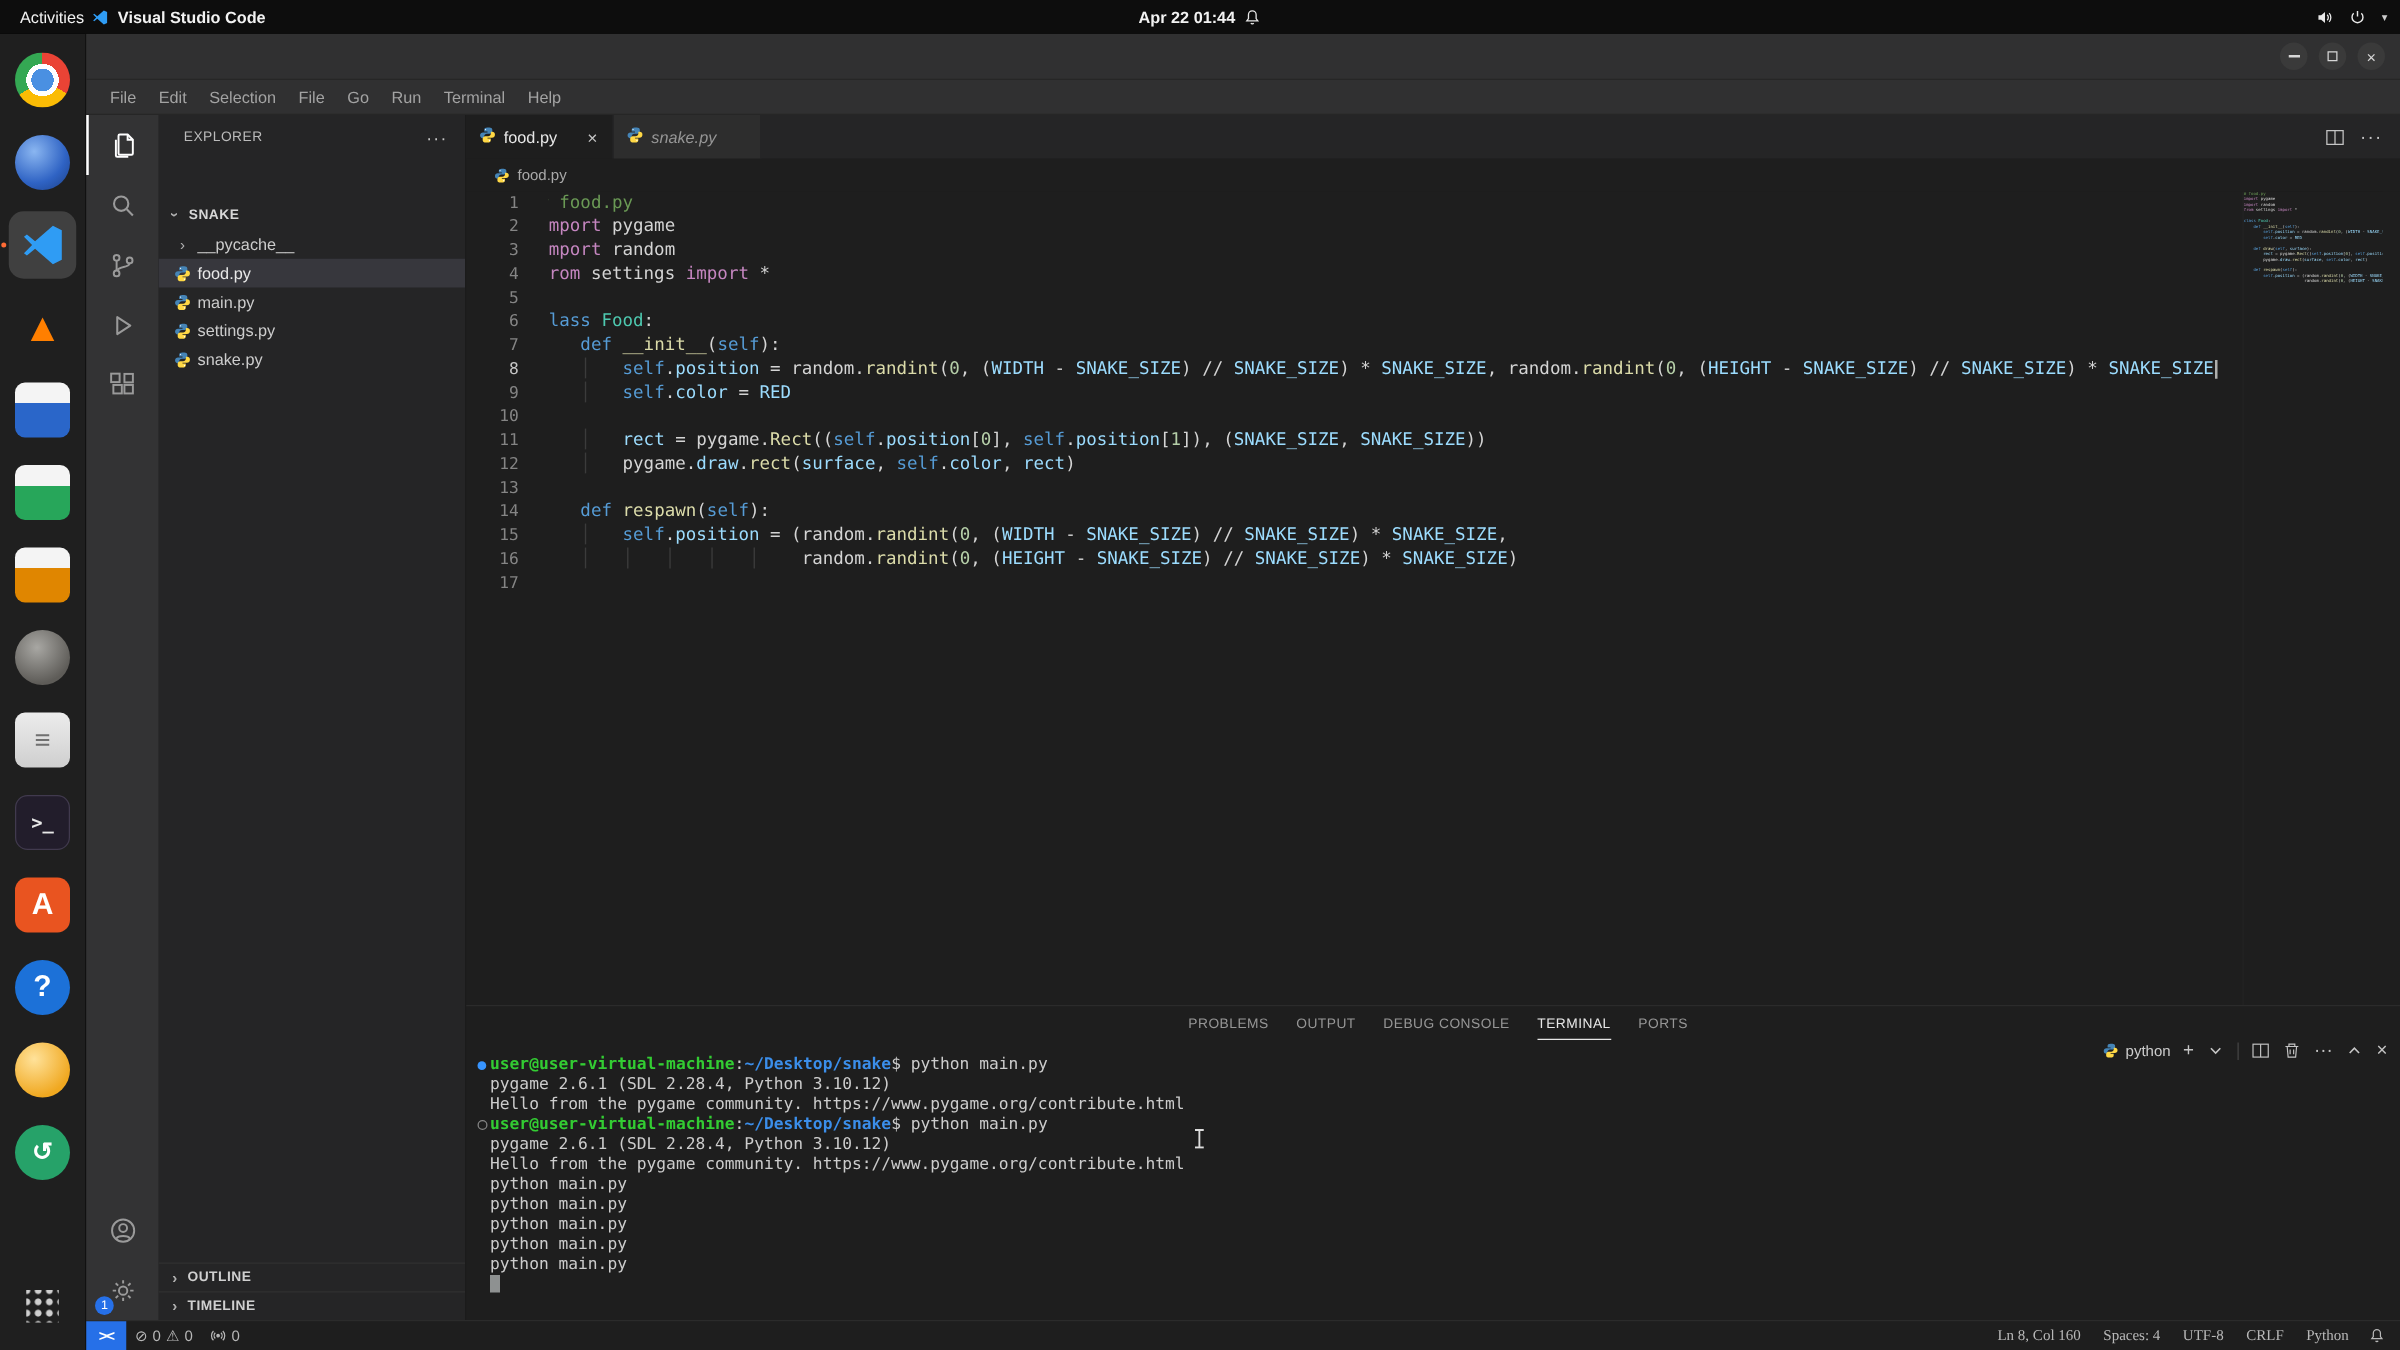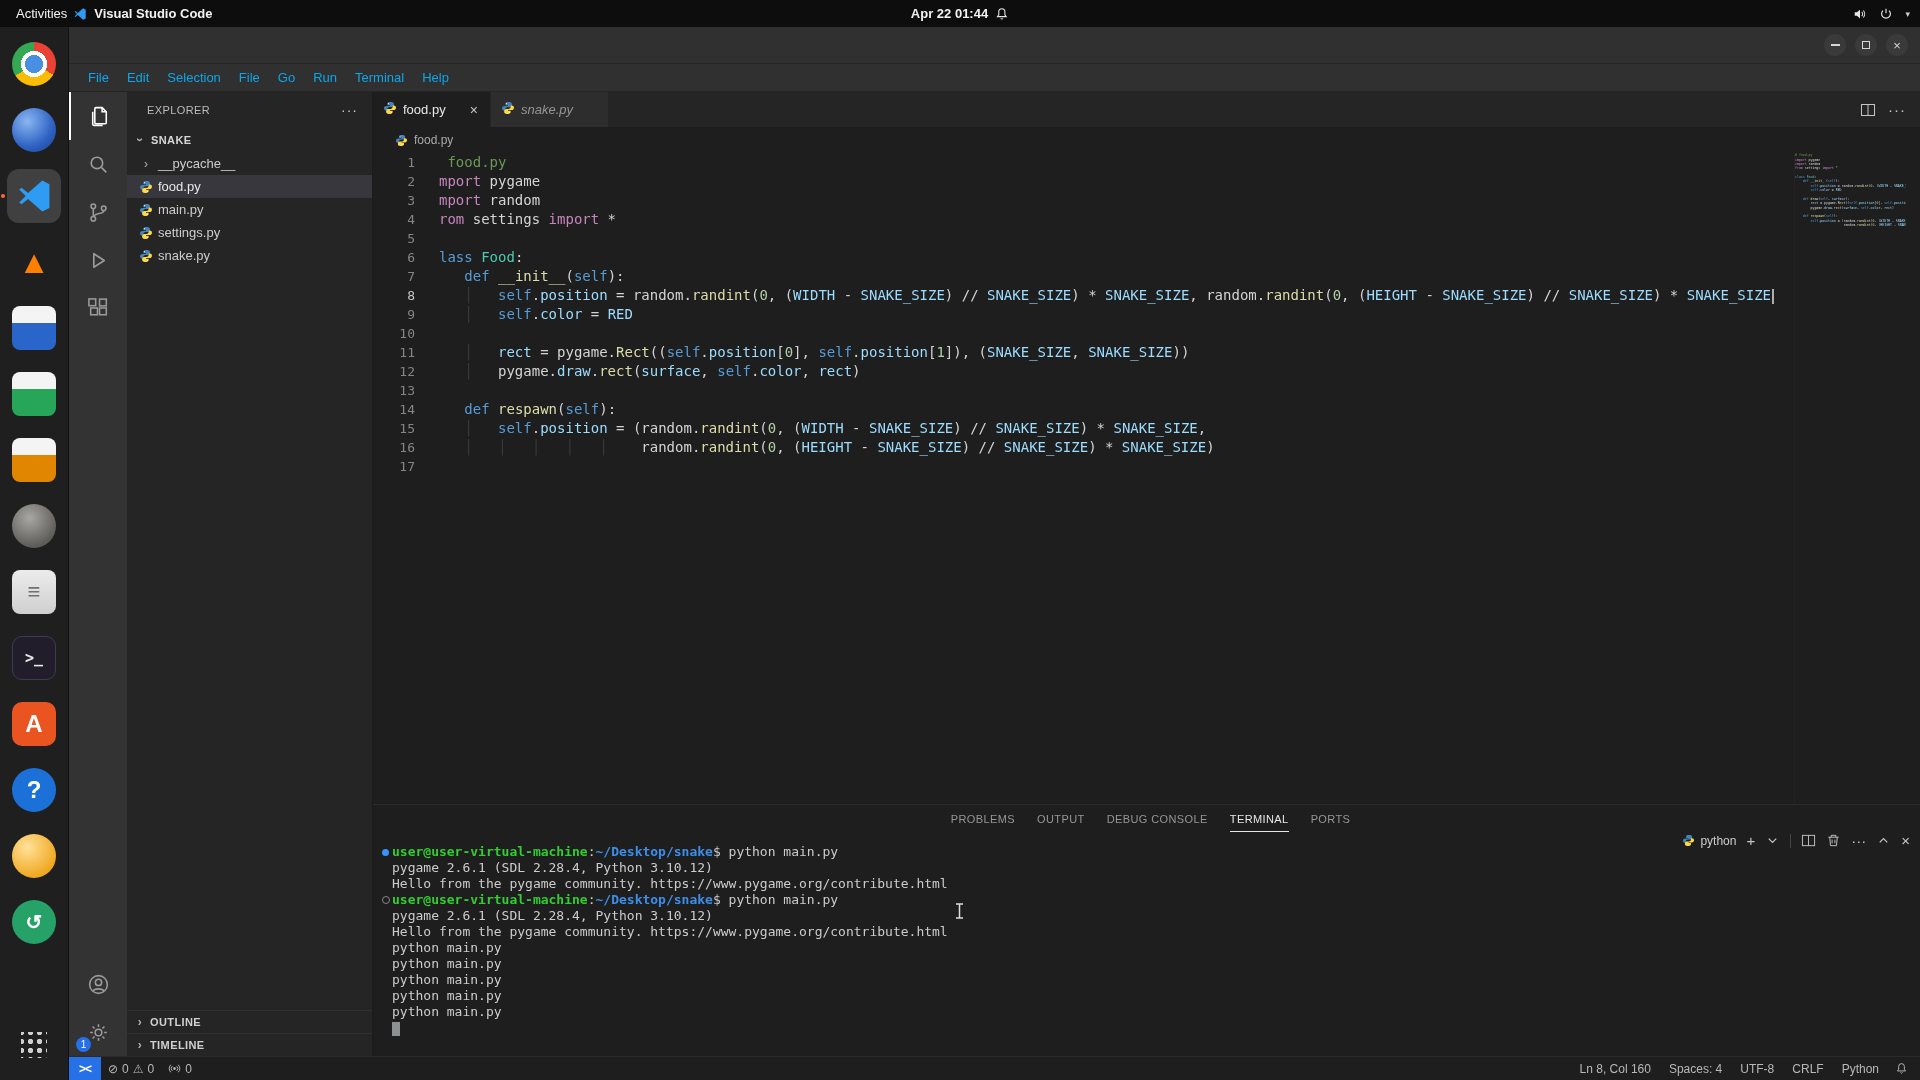--- a/index.html
+++ b/index.html
@@ -53,37 +53,37 @@
   
   .vscode { flex:1; display:flex; flex-direction:column; min-width:0; background:#1e1e1e; }
   .titlebar { height:37px; background:#303031; display:flex; align-items:center; position:relative; border-bottom:1px solid #262626; }
   .title { position:absolute; left:0; right:0; text-align:center; color:#cccccc; font-size:13px; font-weight:bold; }
   .win-controls { margin-left:auto; display:flex; gap:9px; padding-right:12px; z-index:2; }
   .win-btn { width:22px; height:22px; border-radius:50%; background:#3a3a3a; color:#d6d6d6; display:flex; align-items:center; justify-content:center; font-size:13px; cursor:default; }
   .win-btn .bar { width:9px; height:1.5px; background:#d6d6d6; display:block; }
   .win-btn .box { width:8px; height:8px; border:1.4px solid #d6d6d6; display:block; }
 
   .menubar { height:28px; background:#303031; display:flex; align-items:center; padding-left:10px; border-bottom:1px solid #262626; }
-  .menu-item { color:#0ea5e9; font-size:13px; padding:3px 9px; border-radius:4px; }
+  .menu-item { color:#a3a3a3; font-size:13px; padding:3px 9px; border-radius:4px; }
 
   .workbench { flex:1; display:flex; min-height:0; }
 
   
   .activitybar { width:58px; background:#333334; display:flex; flex-direction:column; align-items:stretch; }
   .ab-item { position:relative; height:48px; display:flex; align-items:center; justify-content:center; color:#9a9a9a; }
   .ab-item svg { width:25px; height:25px; }
   .ab-item.active { color:#ffffff; border-left:2px solid #ffffff; }
   .ab-spacer { flex:1; }
   .ab-badge { position:absolute; left:7px; bottom:4px; min-width:15px; height:15px; border-radius:50%; background:#2670e8; color:#fff; font-size:10px; display:flex; align-items:center; justify-content:center; }
 
   
   .sidebar { width:246px; background:#252526; display:flex; flex-direction:column; color:#cccccc; border-right:1px solid #1b1b1b; }
   .sb-header { height:36px; display:flex; align-items:center; justify-content:space-between; padding:0 14px 0 20px; font-size:11px; color:#bbbbbb; letter-spacing:.4px; }
   .sb-more { color:#c5c5c5; font-size:14px; letter-spacing:1px; }
-  .sb-section { height:24px; display:flex; align-items:center; gap:4px; font-size:11px; font-weight:bold; letter-spacing:.4px; padding-left:6px; color:#d7d7d7; }
+  .sb-section { height:24px; display:flex; align-items:center; gap:4px; font-size:11px; font-weight:bold; letter-spacing:.4px; padding-left:6px; color:#d7d7d7;margin-top:32px; }
   .chev { color:#b0b0b0; font-size:12px; width:14px; text-align:center; display:inline-block; }
   .chev.down { transform:rotate(90deg); }
   .tree-row { height:23px; display:flex; align-items:center; gap:5px; padding-left:12px; font-size:13px; color:#cccccc; cursor:default; }
   .tree-row.selected { background:#37373d; color:#e8e8e8; }
   .tree-row .ficon svg { width:14px; height:14px; display:block; }
   .sb-bottom { margin-top:auto; }
   .sb-collapsed { height:23px; display:flex; align-items:center; gap:3px; font-size:11px; font-weight:bold; letter-spacing:.4px; padding-left:6px; border-top:1px solid #303031; color:#d0d0d0; }
 
   
   .editor-col { flex:1; display:flex; flex-direction:column; min-width:0; background:#1e1e1e; }
@@ -142,21 +142,21 @@
   .tm-p { color:#cccccc; }
   .term-cursor { display:inline-block; width:8px; height:14px; background:#8e9191; vertical-align:middle; }
   .mouse-ibeam { position:absolute; left:582px; top:64px; }
 
   
   .statusbar { height:24px; background:#1e1e1e; border-top:1px solid #2b2b2b; display:flex; align-items:center; font-size:12px; color:#b8b8b8; }
   .st-remote { height:100%; background:#2670e8; color:#fff; display:flex; align-items:center; padding:0 10px; font-weight:bold; letter-spacing:-1px; font-size:12px; }
   .st-item { display:flex; align-items:center; gap:4px; padding:0 7px; height:100%; }
   .st-item svg { width:13px; height:13px; }
   .st-glyph { font-size:12px; }
-  .st-right { margin-left:auto; display:flex; align-items:flex-end; }
+  .st-right { margin-left:auto; display:flex; align-items:flex-end;font-family:Liberation Serif, serif; }
   .st-right .st-item { padding:0 9px; }
 </style>
 </head>
 <body>
 
 <div class="screen">
 
   <div class="gnome-topbar">
     <div class="tb-left">
       <div class="tb-item">Activities</div>

